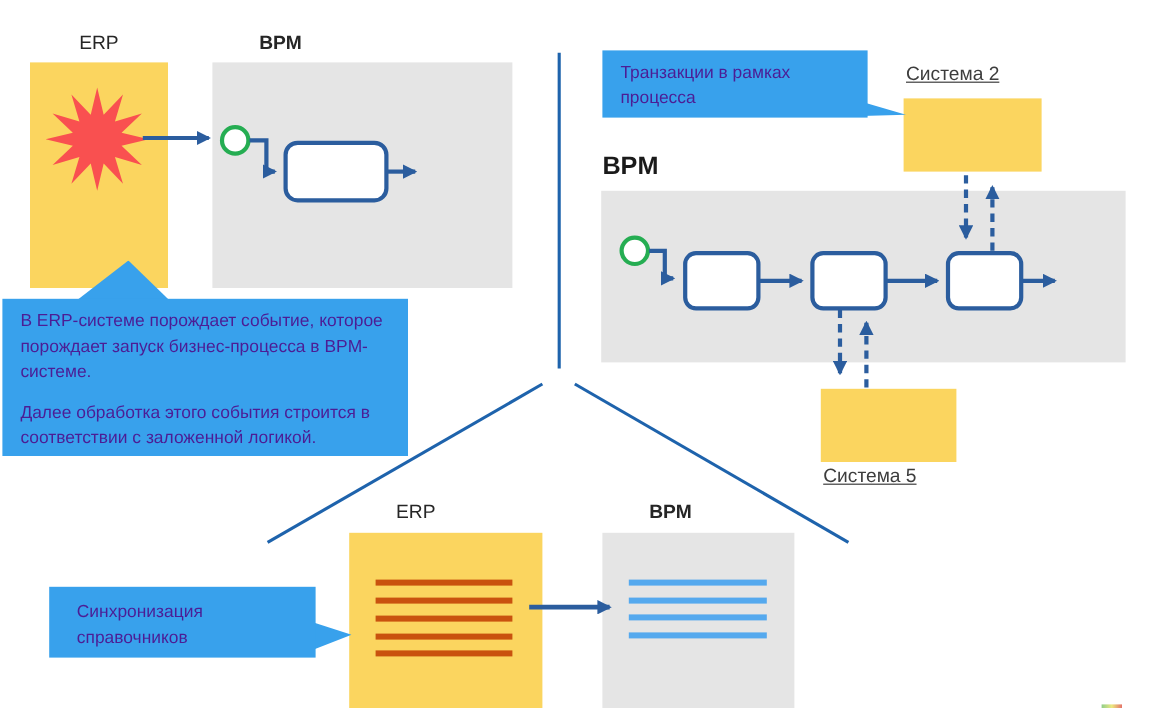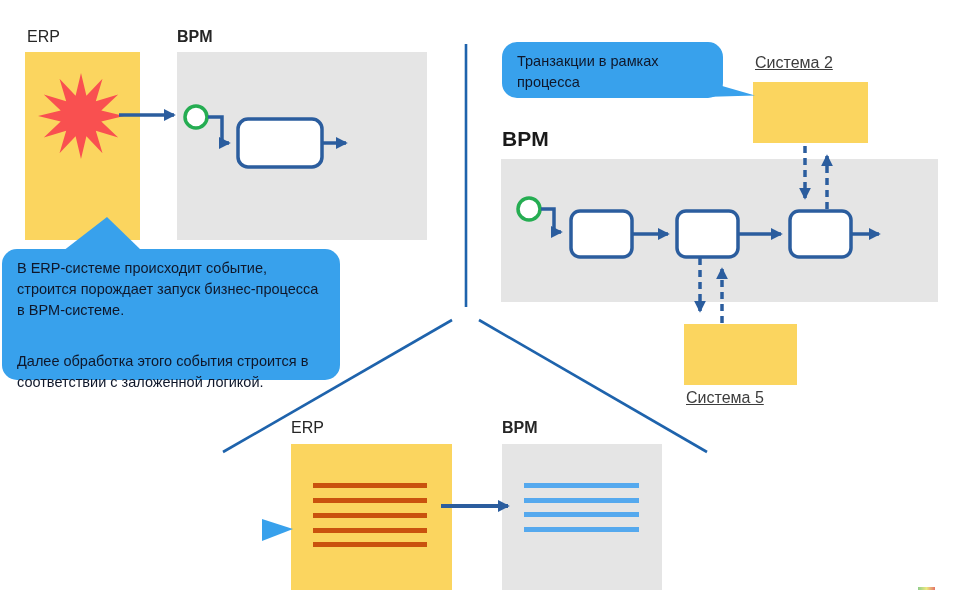--- a/index.html
+++ b/index.html
@@ -4,30 +4,30 @@
 <style>
   html,body{margin:0;padding:0;background:#fff;}
   #canvas{
     position:relative;width:959px;height:592px;overflow:hidden;background:#fff;
     font-family:"Liberation Sans",sans-serif;color:#2b2b2b;
   }
   .abs{position:absolute;}
   .box{position:absolute;}
   .yellow{background:var(--yellow,#FBD55F);}
   .gray{background:var(--gray_box,#E5E5E5);}
-  .lane-label{position:absolute;font-size:16px;color:#262626;white-space:nowrap;}
+  .lane-label{position:absolute;font-size:16px;color:#262626;white-space:nowrap;margin-left:39px;}
   .bold{font-weight:bold;}
   .bpm-big{font-size:21px;font-weight:bold;color:#1a1a1a;}
   .sys-label{position:absolute;font-size:16px;color:#3d3d3d;white-space:nowrap;text-decoration:underline;}
-  .callout{position:absolute;background:var(--callout_blue,#38A1EC);color:#0f172a;z-index:6;border-radius:15px;}
+  .callout{position:absolute;background:var(--callout_blue,#38A1EC);color:#4c1d95;z-index:6;}
   .callout p{margin:0;}
   .pointer{position:absolute;background:var(--callout_blue,#38A1EC);z-index:6;}
   #callout-main{left:2px;top:249px;width:338px;height:131px;padding:9px 14px 0 15px;
     box-sizing:border-box;font-size:14.5px;line-height:21px;}
-  #callout-main p + p{margin-top:30px;}
+  #callout-main p + p{margin-top:13px;}
   #callout-main-pointer{left:63px;top:217px;width:79px;height:34px;
     clip-path:polygon(0% 100%,55.7% 0%,100% 100%);}
   #callout-trans{left:502px;top:42px;width:221px;height:56px;padding:9px 42px 0 15px;
     box-sizing:border-box;font-size:14.5px;line-height:21px;}
   #callout-trans-pointer{left:698px;top:79px;width:57px;height:18px;
     clip-path:polygon(0% 0%,100% 92%,9% 100%);}
   #callout-sync{left:41px;top:489px;width:222px;height:59px;padding:10px 55px 0 23px;
     box-sizing:border-box;font-size:14.5px;line-height:22px;}
   #callout-sync-pointer{left:262px;top:519px;width:31px;height:22px;
     clip-path:polygon(0% 0%,100% 45%,0% 100%);}
@@ -103,25 +103,28 @@
     <line x1="827" y1="209" x2="827" y2="156" stroke-dasharray="7 5" style="stroke:var(--dark_blue,#2B5D9E);stroke-width:3.5;" marker-end="url(#arr)"></line>
 
     <line x1="700" y1="258" x2="700" y2="311" stroke-dasharray="7 5" style="stroke:var(--dark_blue,#2B5D9E);stroke-width:3.5;" marker-end="url(#arr)"></line>
     <line x1="722" y1="323" x2="722" y2="269" stroke-dasharray="7 5" style="stroke:var(--dark_blue,#2B5D9E);stroke-width:3.5;" marker-end="url(#arr)"></line>
 
     <line x1="441" y1="506" x2="508" y2="506" style="stroke:var(--dark_blue,#2B5D9E);stroke-width:4;" marker-end="url(#arr)"></line>
   </svg>
 
   <div class="pointer" id="callout-main-pointer"></div>
   <div class="callout" id="callout-main">
-    <p>В ERP-системе происходит событие, строится порождает запуск бизнес-процесса в BPM-системе.</p>
+    <p>В ERP-системе порождает событие, которое порождает запуск бизнес-процесса в BPM-системе.</p>
     <p>Далее обработка этого события строится в соответствии с заложенной логикой.</p>
   </div>
 
   <div class="pointer" id="callout-trans-pointer"></div>
   <div class="callout" id="callout-trans">
     <p>Транзакции в рамках процесса</p>
   </div>
 
   <div class="pointer" id="callout-sync-pointer"></div>
+  <div class="callout" id="callout-sync">
+    <p>Синхронизация справочников</p>
+  </div>
 
   <div class="abs" id="logo-strip"></div>
 </div>
 
 </body></html>

